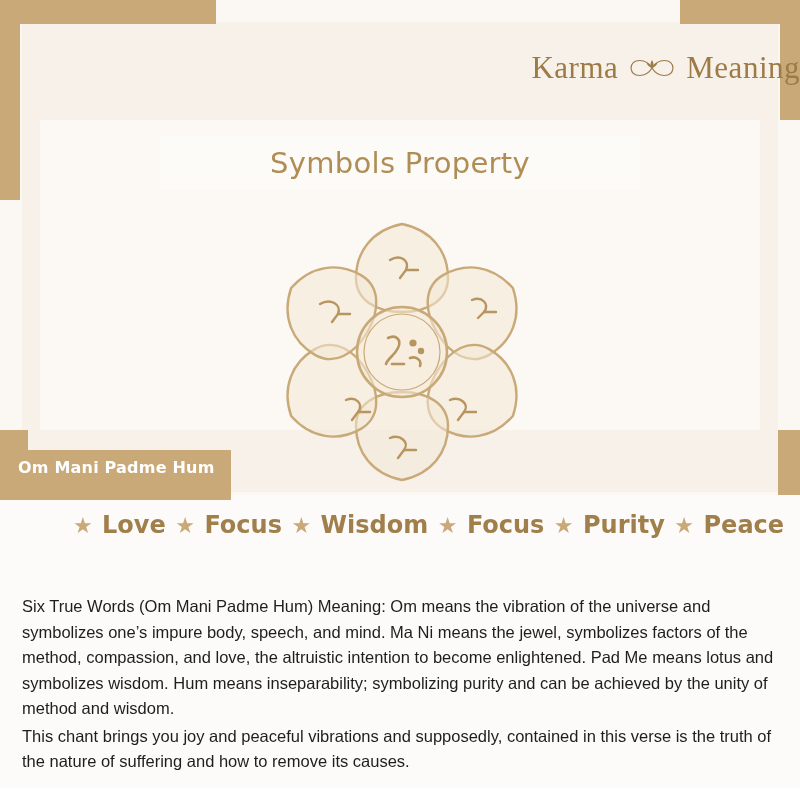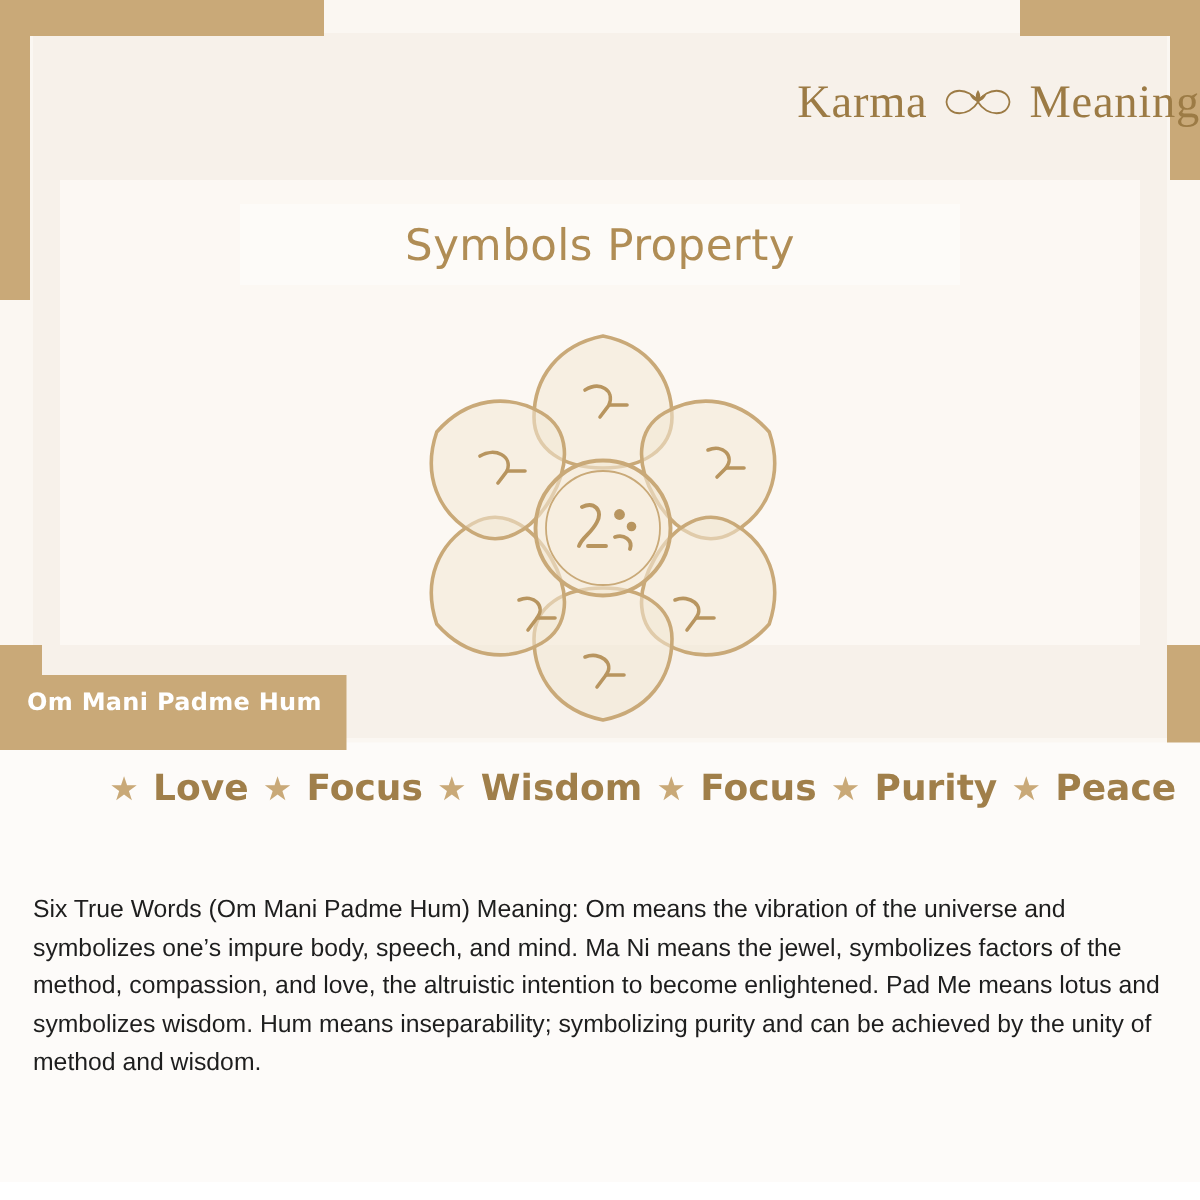--- a/index.html
+++ b/index.html
@@ -300,17 +300,18 @@
       <span class="star">★</span>
       <span class="kw">Focus</span>
       <span class="star">★</span>
       <span class="kw">Purity</span>
       <span class="star">★</span>
       <span class="kw">Peace</span>
     </div>
 
     <div class="body-text">
       <p>Six True Words (Om Mani Padme Hum) Meaning: Om means the vibration of the universe and symbolizes one’s impure body, speech, and mind. Ma Ni means the jewel, symbolizes factors of the method, compassion, and love, the altruistic intention to become enlightened. Pad Me means lotus and symbolizes wisdom. Hum means inseparability; symbolizing purity and can be achieved by the unity of method and wisdom.</p>
+      <p>This chant brings you joy and peaceful vibrations and supposedly, contained in this verse is the truth of the nature of suffering and how to remove its causes.</p>
     </div>
   </div>
 
   <div class="bottom-strip"></div>
 </div>
 
 </body></html>

